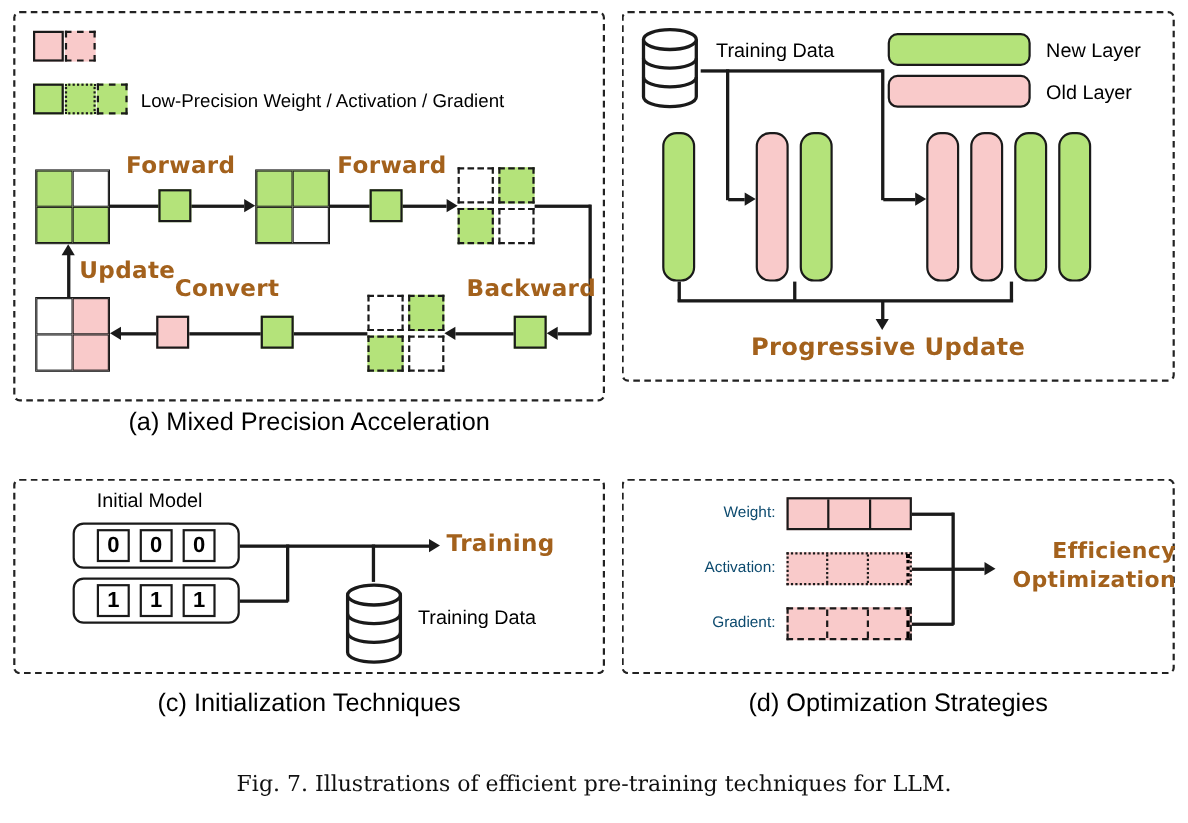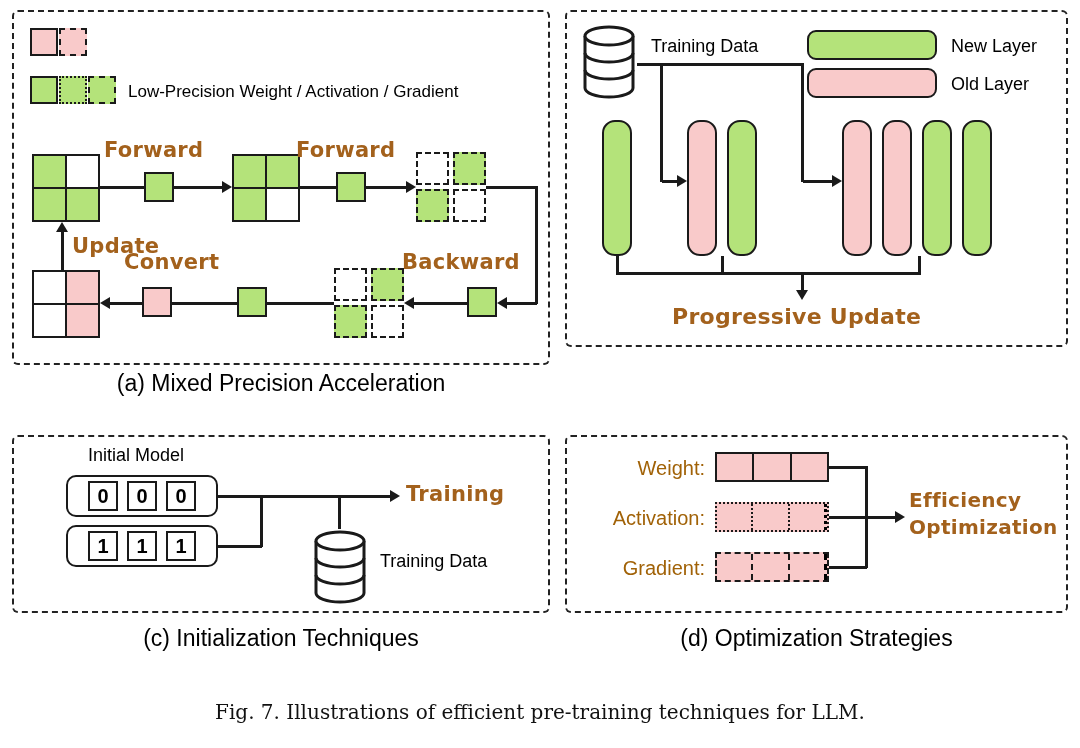--- a/index.html
+++ b/index.html
@@ -18,39 +18,39 @@
   .ah-l{border-width:6px 10px 6px 0;border-right-color:var(--line)}
   .ah-u{border-width:0 6px 10px 6px;border-bottom-color:var(--line)}
   .ah-d{border-width:10px 6px 0 6px;border-top-color:var(--line)}
   .sw{position:absolute;width:28px;height:28px;border:2px solid var(--line)}
   .pinkbg{background:var(--pink)}
   .greenbg{background:var(--green)}
   .dottedb{border-style:dotted}
   .dashedb{border-style:dashed}
   .ltext{position:absolute;font-size:17px;color:#000;white-space:nowrap}
   .dtext{position:absolute;font-size:18px;color:#000;white-space:nowrap}
-  .blabel{position:absolute;font-family:"DejaVu Sans",sans-serif;font-weight:bold;color:var(--brown);font-size:21px;text-align:left;white-space:nowrap;letter-spacing:.3px}
+  .blabel{position:absolute;font-family:"DejaVu Sans",sans-serif;font-weight:bold;color:var(--brown);font-size:21px;text-align:right;white-space:nowrap;letter-spacing:.3px}
   .sgrid{position:absolute;width:68px;height:68px;border:1.5px solid var(--line);display:grid;grid-template-columns:1fr 1fr;grid-template-rows:1fr 1fr;background:#fff}
   .sgrid>div{border:1.5px solid var(--line)}
   .c-green{background:var(--green)}
   .c-pink{background:var(--pink)}
   .c-white{background:#fff}
   .dgrid{position:absolute;width:70px;height:70px;display:grid;grid-template-columns:1fr 1fr;grid-template-rows:1fr 1fr;gap:4px}
   .dgrid>div{border:2px dashed var(--line)}
   .sbox{position:absolute;width:30px;height:30px;border:2.5px solid var(--line)}
   .bar{position:absolute;width:30px;height:136px;top:108px;border:2.5px solid var(--line);border-radius:13px}
   .pill{position:absolute;width:130px;height:30px;border:2.5px solid var(--line);border-radius:9px}
   .mrow{position:absolute;width:152px;height:42px;border:2.5px solid var(--line);border-radius:10px;display:flex;align-items:center;justify-content:center;gap:9px;background:#fff}
   .mcell{width:30px;height:30px;border:2.5px solid var(--line);display:flex;align-items:center;justify-content:center;font-size:20px;font-weight:bold;background:#fff}
   .prow{position:absolute;left:148px;width:114px;height:30px;display:flex;border:2.5px solid var(--line);background:var(--pink)}
   .prow span{flex:1;border-right:2.5px solid var(--line)}
   .prow span:last-child{border-right:none}
   .prow.dotted{border-style:dotted}.prow.dotted span{border-right-style:dotted}
   .prow.dashed{border-style:dashed}.prow.dashed span{border-right-style:dashed}
-  .dlabel{position:absolute;left:0;width:138px;text-align:right;font-size:20px;color:#a16207;white-space:nowrap}
+  .dlabel{position:absolute;left:0;width:138px;text-align:right;font-size:14px;color:#0c4a6e;white-space:nowrap}
 </style>
 </head>
 <body>
 
 <div class="fig">
 
   <div class="panel" style="left:12px;top:10px;width:538px;height:355px">
 
     <div class="sw pinkbg" style="left:16px;top:16px"></div>
     <div class="sw pinkbg dashedb" style="left:45px;top:16px"></div>

